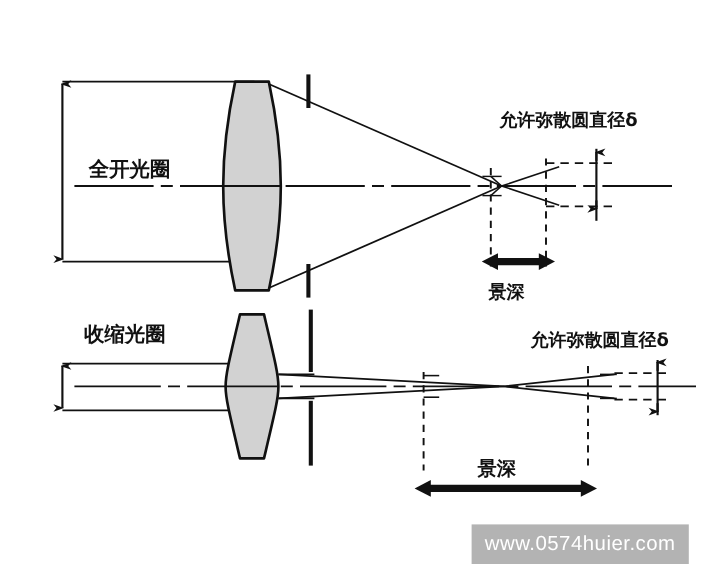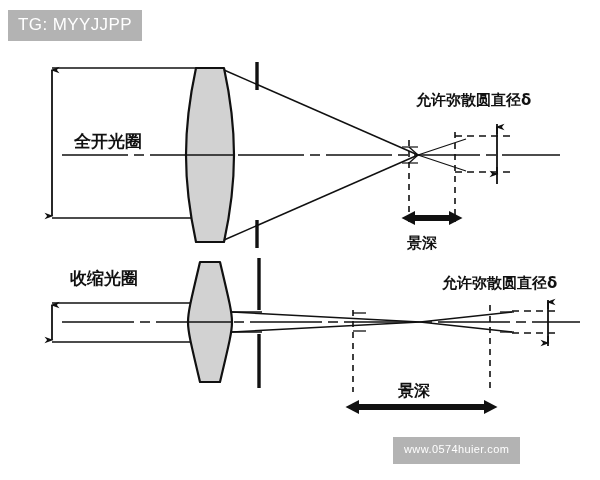--- a/index.html
+++ b/index.html
@@ -34,21 +34,21 @@
   #wm-top {
     left: 8px;
     top: 10px;
     padding: 6px 10px 8px 10px;
     font-size: 17px;
   }
   #wm-bottom {
     left: 393px;
     top: 437px;
     padding: 7px 11px 9px 11px;
-    font-size: 11px;
+    font-size: 17px;
   }
   .cjk-label {
     font-family: "DejaVu Sans", "Liberation Sans", sans-serif;
     font-weight: 700;
     fill: #111111;
   }
 </style>
 </head>
 <body>
 
@@ -155,17 +155,16 @@
       <line x1="548" y1="343" x2="548" y2="336" stroke="#111111" stroke-width="1.8" marker-start="url(#arrDown)"></line>
 
       <line x1="358" y1="407" x2="485" y2="407" stroke="#111111" stroke-width="6" marker-start="url(#arrThickL)" marker-end="url(#arrThickR)"></line>
 
       <text class="cjk-label" x="70" y="284" font-size="17">收缩光圈</text>
       <text class="cjk-label" x="442" y="288" font-size="15">允许弥散圆直径δ</text>
       <text class="cjk-label" x="398" y="396" font-size="16">景深</text>
     </g>
   </svg>
 
-  <div class="watermark" id="wm-top">TG: MYYJJPP</div>
 
   <div class="watermark" id="wm-bottom">www.0574huier.com</div>
 
 </div>
 
 </body></html>

